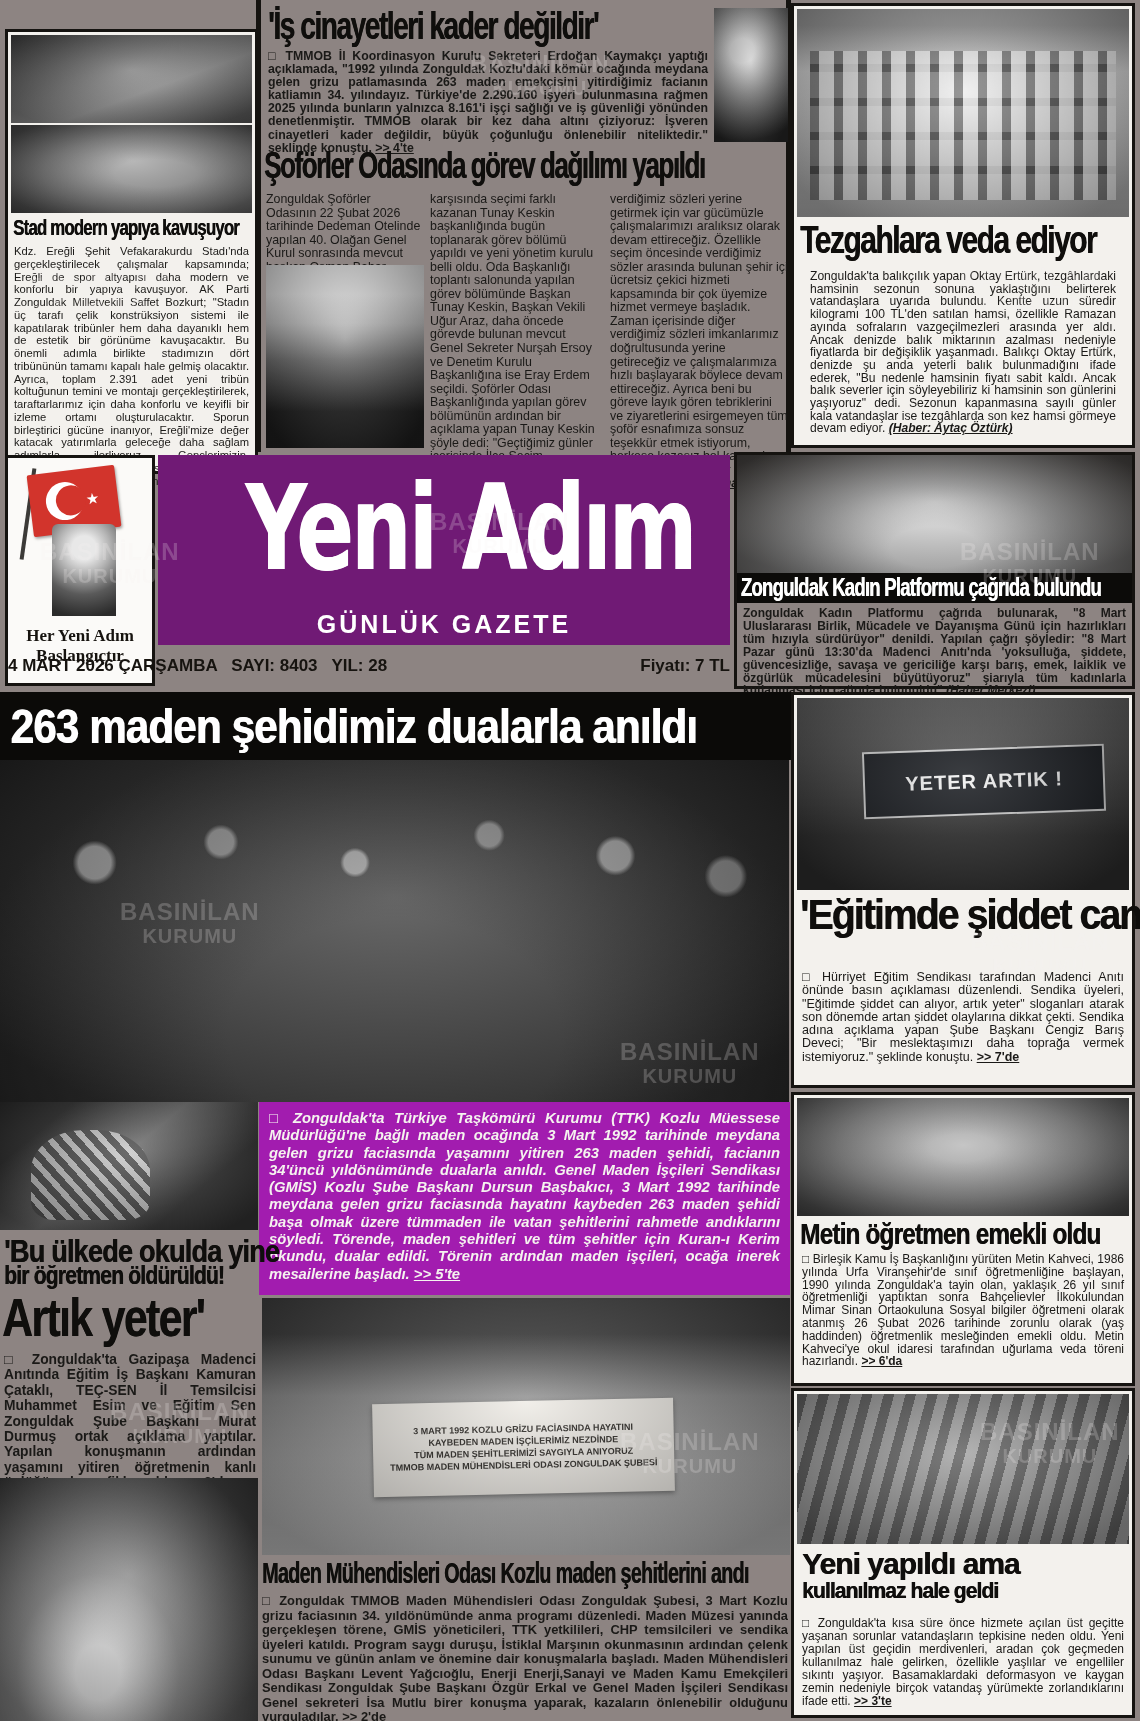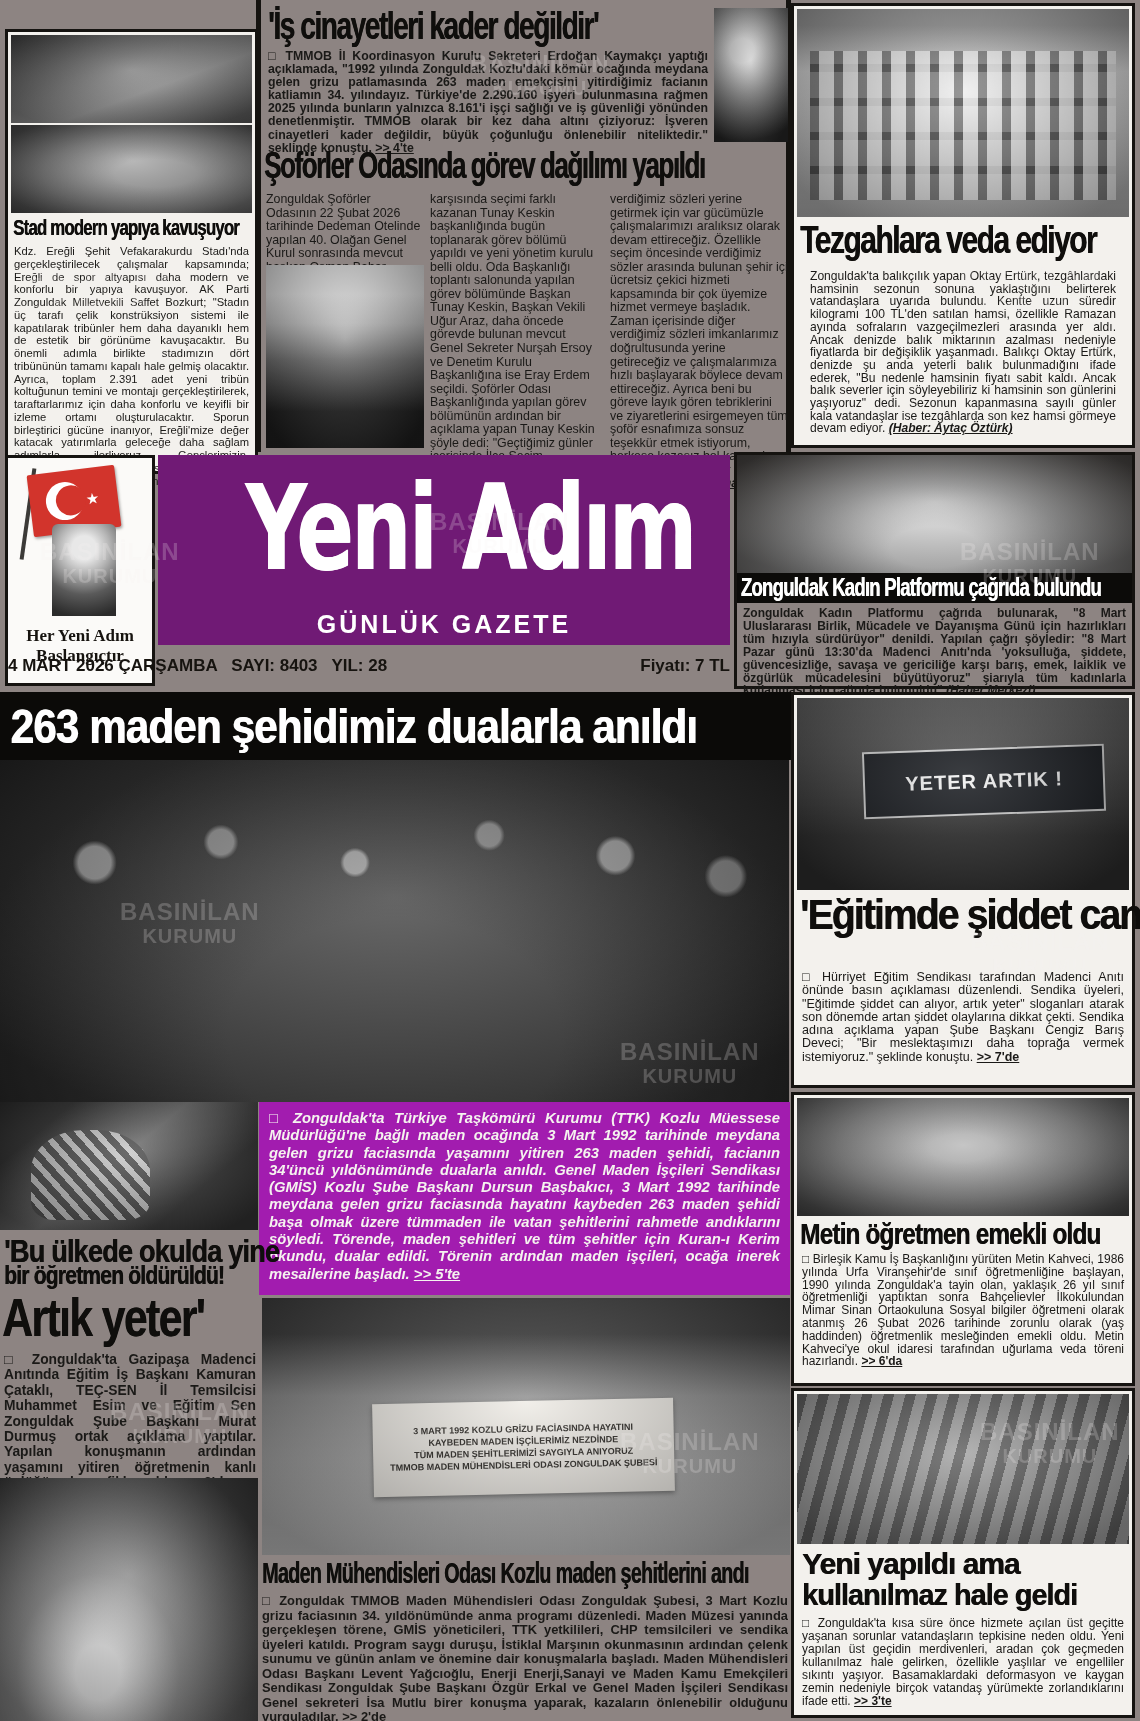--- a/index.html
+++ b/index.html
@@ -240,21 +240,21 @@
       <span>□ Zonguldak TMMOB Maden Mühendisleri Odası Zonguldak Şubesi, 3 Mart Kozlu grizu faciasının 34. yıldönümünde anma programı düzenledi. Maden Müzesi yanında gerçekleşen törene, GMİS yöneticileri, TTK yetkilileri, CHP temsilcileri ve sendika üyeleri katıldı. Program saygı duruşu,  İstiklal Marşının okunmasının ardından çelenk sunumu ve günün anlam ve önemine dair konuşmalarla başladı. Maden Mühendisleri Odası Başkanı Levent Yağcıoğlu, Enerji Enerji,Sanayi ve Maden Kamu Emekçileri Sendikası Zonguldak Şube Başkanı Özgür Erkal ve Genel Maden İşçileri Sendikası Genel sekreteri İsa Mutlu birer konuşma yaparak, kazaların önlenebilir olduğunu vurguladılar.</span>
       <span class="more">&gt;&gt; 2'de</span>
     </p>
   </div>
 
   <div class="box" style="left:791px;top:1388px;width:344px;height:330px;">
     <div class="ph ph-bridge" style="left:3px;top:3px;right:3px;height:150px;"></div>
     <div class="abs hl" style="left:8px;top:159px;font-size:30px;letter-spacing:-1px;">
       <span class="cond">Yeni yapıldı ama</span>
     </div>
-    <div class="abs hl" style="left:8px;top:190px;font-size:30px;letter-spacing:-1px;">
+    <div class="abs hl" style="left:8px;top:190px;font-size:22px;letter-spacing:-1px;">
       <span class="cond" style="transform:scaleX(.96);">kullanılmaz hale geldi</span>
     </div>
     <p class="abs body-txt" style="left:8px;top:226px;right:8px;margin:0;font-size:12px;line-height:13px;">
       <span>□ Zonguldak'ta kısa süre önce hizmete açılan üst geçitte yaşanan sorunlar vatandaşların tepkisine neden oldu. Yeni yapılan üst geçidin merdivenleri, aradan çok geçmeden kullanılmaz hale gelirken, özellikle yaşlılar ve engelliler sıkıntı yaşıyor. Basamaklardaki deformasyon ve kaygan zemin nedeniyle birçok vatandaş yürümekte zorlandıklarını ifade etti.</span>
       <span class="more">&gt;&gt; 3'te</span>
     </p>
   </div>
 
   <div class="wm" style="left:30px;top:268px;">
       <div>BASINİLAN</div>

